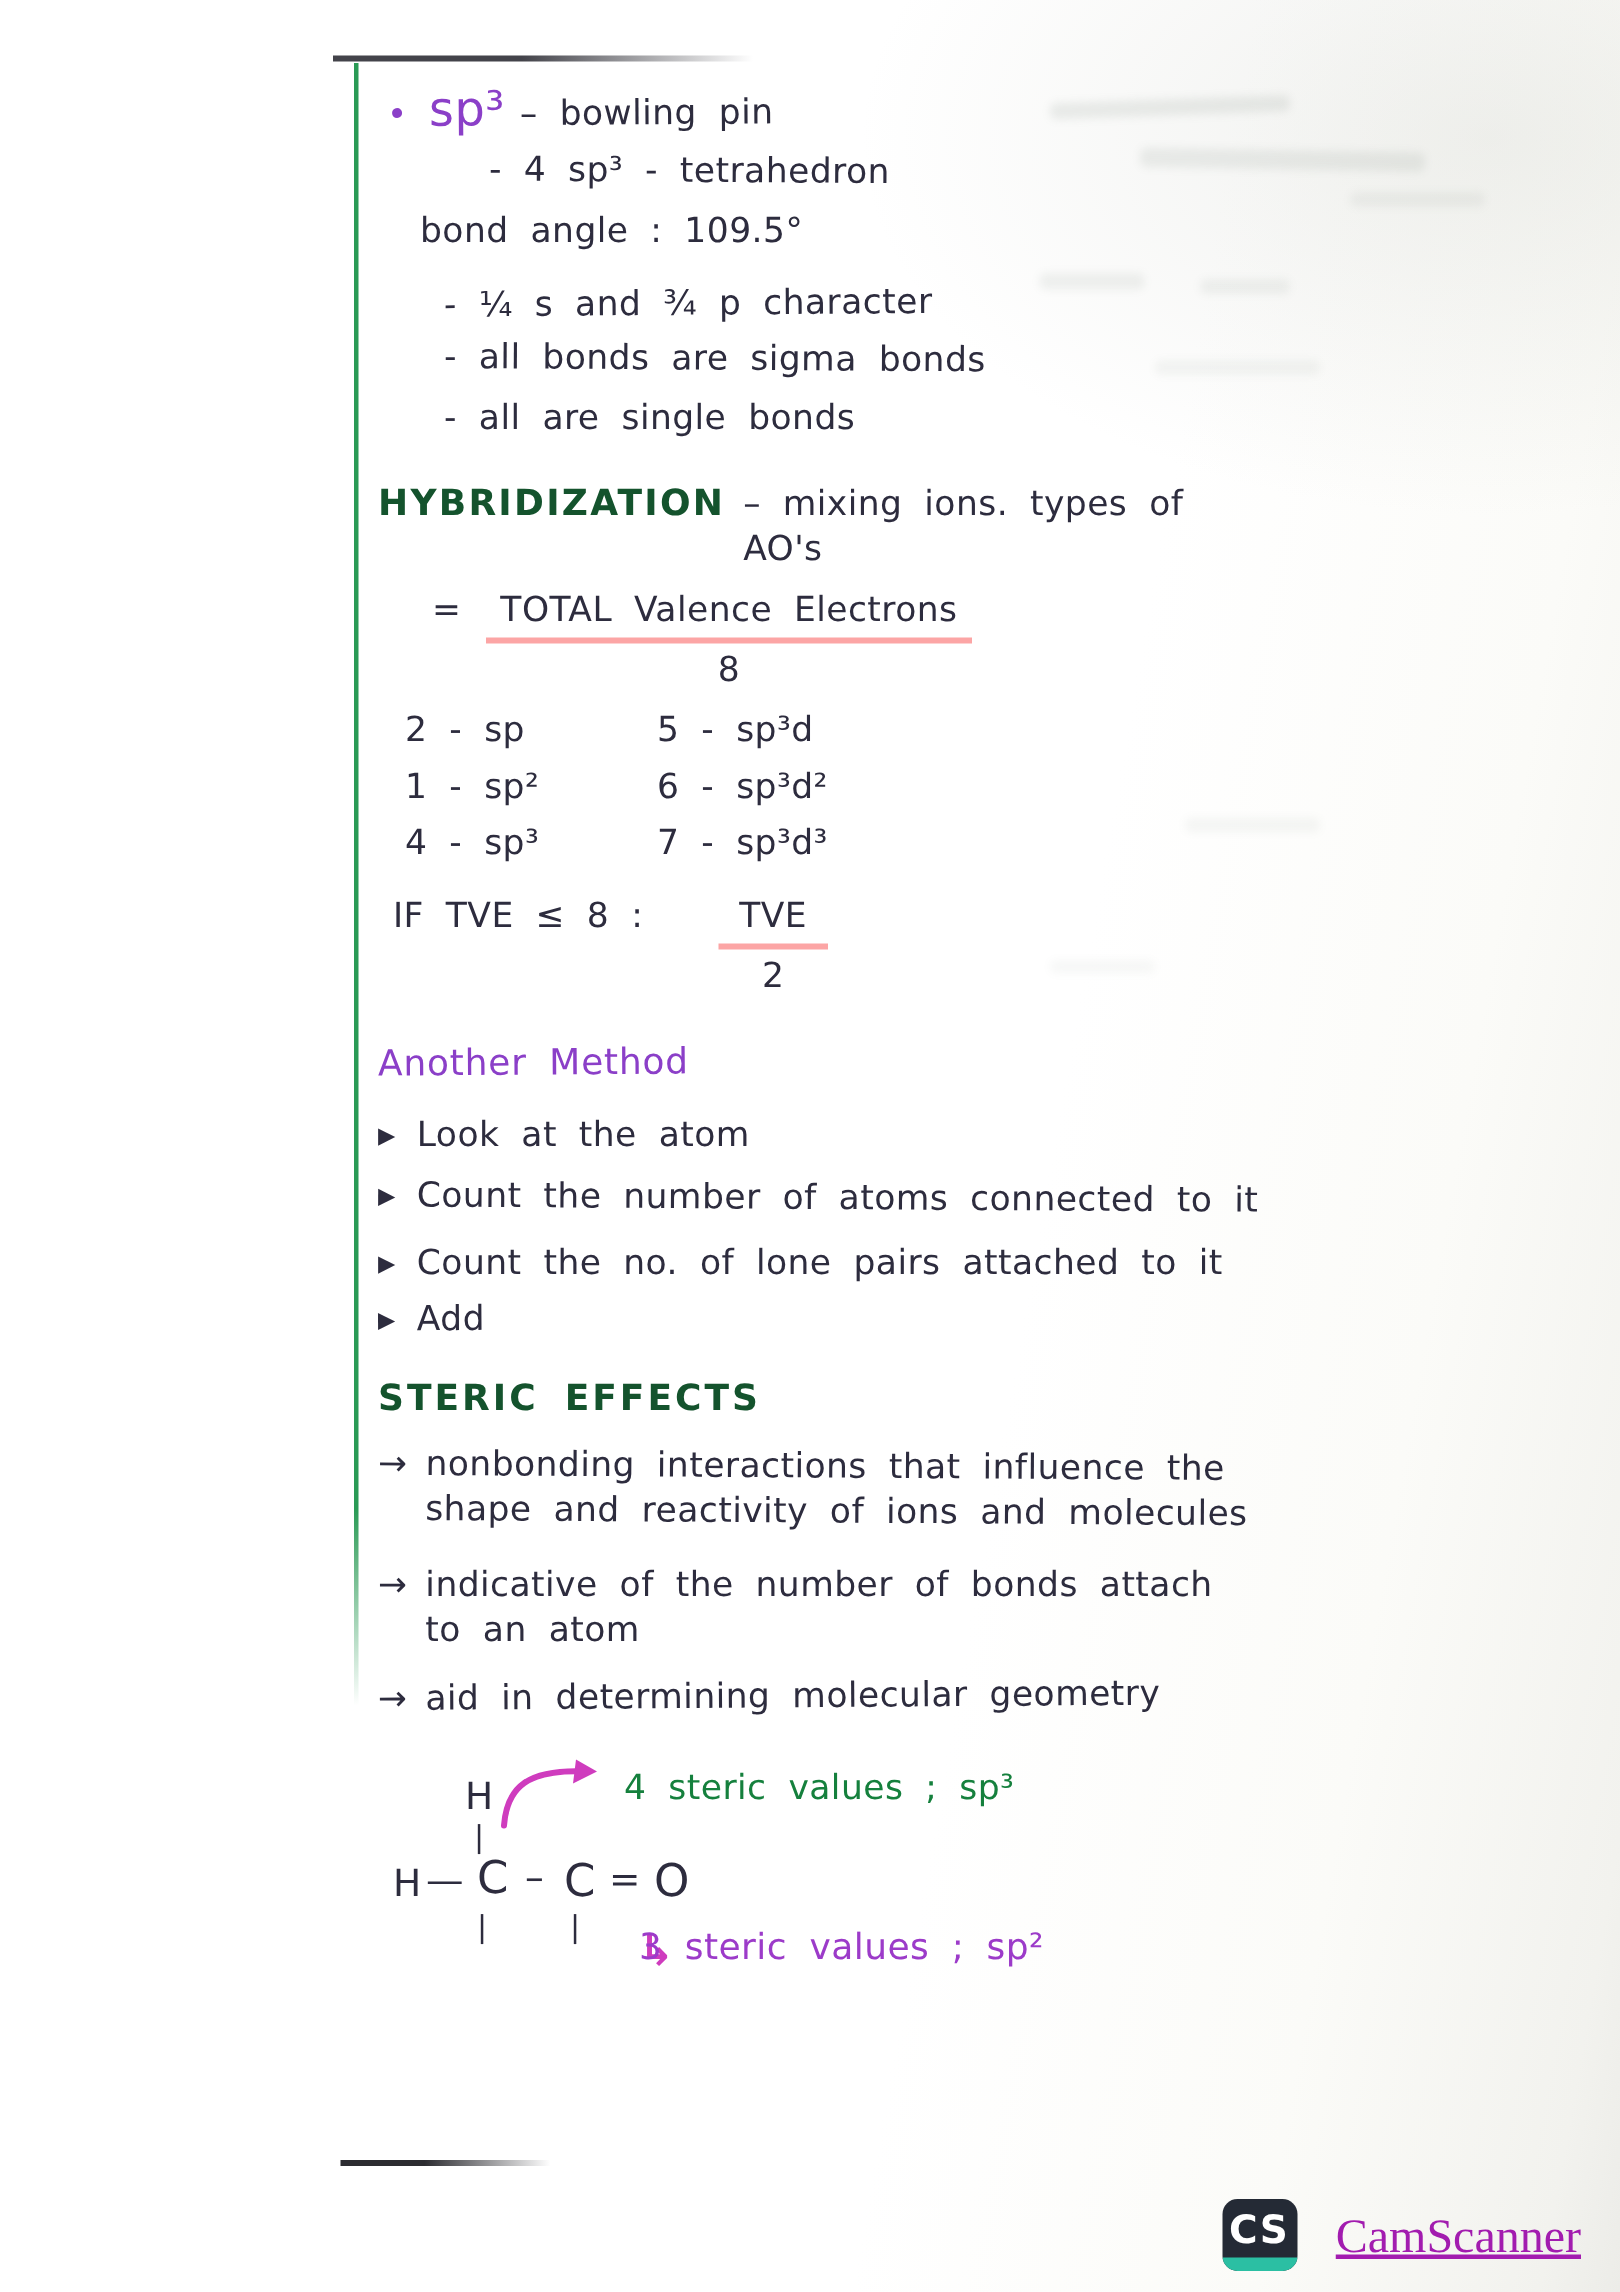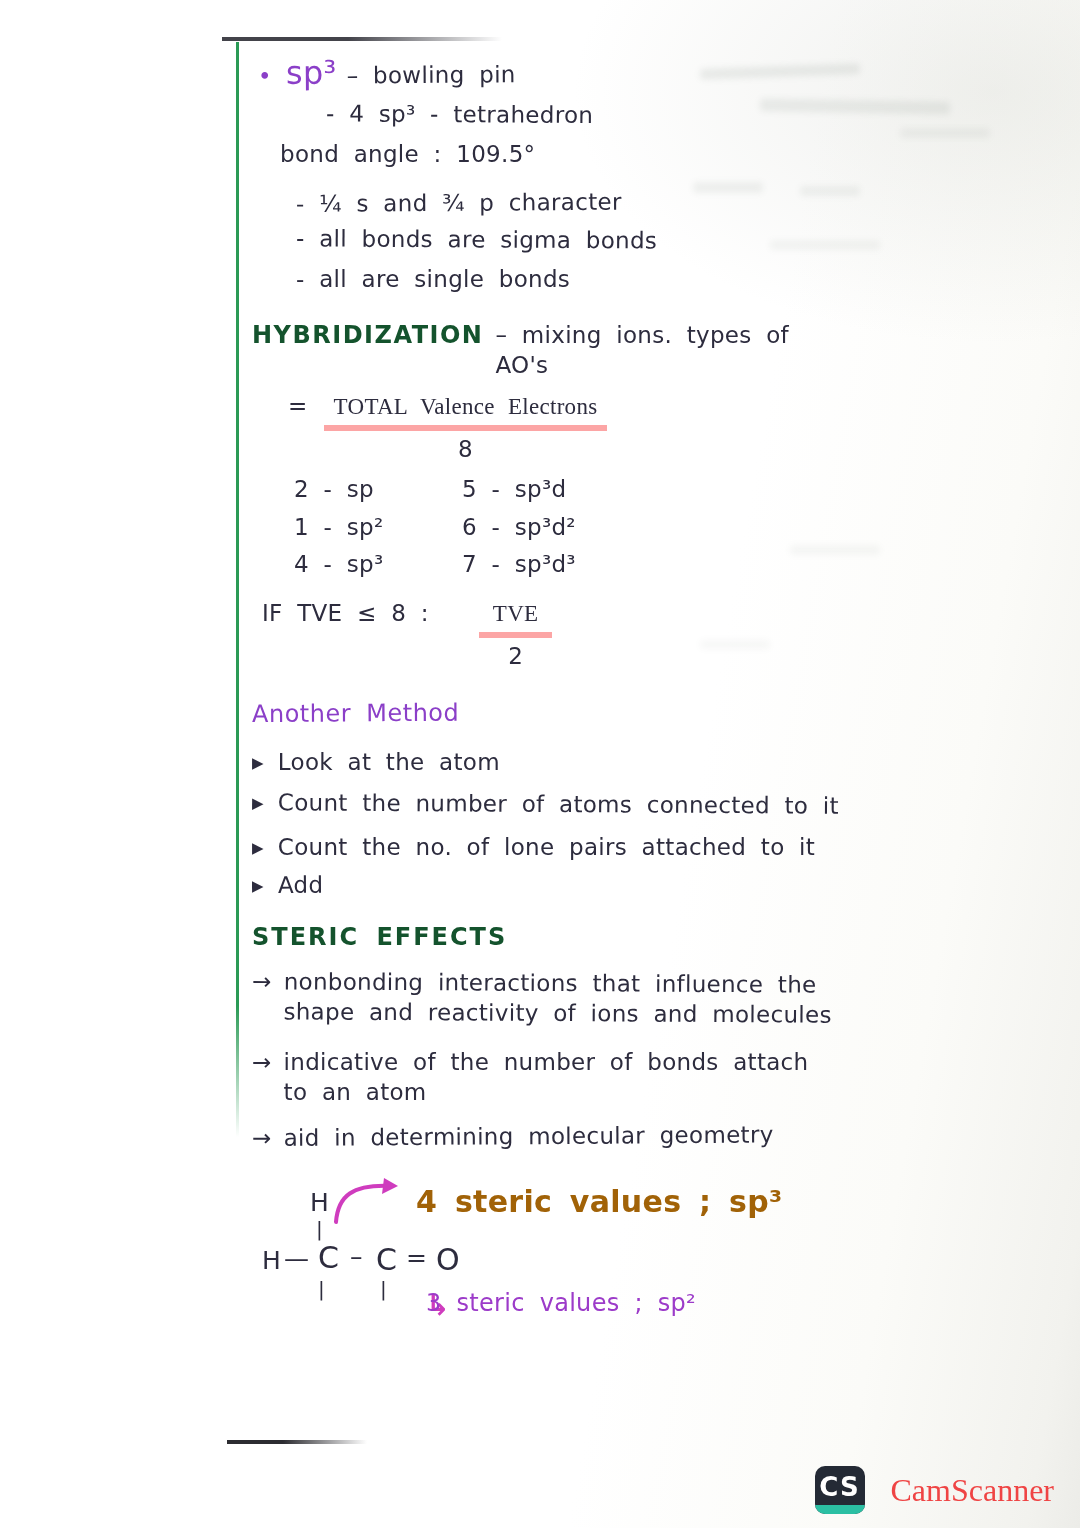--- a/index.html
+++ b/index.html
@@ -22,46 +22,46 @@
   .ghost{position:absolute;filter:blur(3px);background:#7e8a80;border-radius:4px;}
   
   .content{position:absolute;left:252px;top:50px;width:592px;}
   .row{display:flex;align-items:baseline;}
   .purple{color:#8b3fc8;}
   .green{color:#14532d;font-weight:bold;}
   .indent3{margin-left:44px;}
   .mt8{margin-top:8px;} .mt10{margin-top:10px;}
   .heading{font-size:24px;letter-spacing:1.5px;}
   .frac{display:inline-flex;flex-direction:column;align-items:center;}
-  .frac .num{border-bottom:6px solid #fca5a5;padding:0 10px 3px 10px;font-family:Liberation Serif, serif;}
+  .frac .num{border-bottom:4px solid #fca5a5;padding:0 10px 3px 10px;}
   .frac .den{padding-top:3px;}
   .maps{display:flex;margin-left:18px;margin-top:10px;}
   .maps .col{display:flex;flex-direction:column;gap:7px;}
-  .maps .col.left{width:168px;margin-left:24px;}
+  .maps .col.left{width:168px;}
   .step{display:flex;gap:14px;margin-top:12px;}
   .step .b{flex:0 0 auto;}
   .point{display:flex;gap:12px;margin-top:14px;}
   .point .b{flex:0 0 auto;}
   .tilt-a{transform:rotate(-.4deg);} .tilt-b{transform:rotate(.35deg);}
   
   .molecule{position:relative;margin:34px 0 0 6px;height:175px;font-size:25px;}
   .molecule span{position:absolute;}
   .atom-c{font-size:30px;}
   .bond-v{font-size:20px;}
-  .anno-top{left:158px;top:-4px;font-size:30px;white-space:nowrap;color:#a16207;font-weight:bold;}
+  .anno-top{left:158px;top:-4px;font-size:23px;white-space:nowrap;color:#15803d;}
   .anno-bot{left:168px;top:102px;font-size:24px;white-space:nowrap;color:#9c3bc9;}
   .anno-bot .pfx{color:#cf3cbe;font-size:28px;font-weight:bold;}
   .arrow-svg{position:absolute;left:72px;top:-12px;}
   
   .footer{position:absolute;top:1466px;right:26px;display:flex;align-items:center;gap:26px;}
   .cs-icon{position:relative;width:50px;height:48px;border-radius:10px;background:#242a35;overflow:hidden;}
   .cs-icon .cs-txt{position:absolute;left:0;right:0;top:2px;height:38px;line-height:38px;
     text-align:center;color:#fff;font-weight:bold;font-size:26px;letter-spacing:1px;}
   .cs-icon .cs-strip{position:absolute;left:0;right:0;bottom:0;height:9px;background:#2bbfa3;}
-  .brand-name{font-family:"Liberation Serif",serif;font-size:32px;color:#ef4444;}
+  .brand-name{font-family:"Liberation Serif",serif;font-size:32px;color:#a21caf;text-decoration:underline;}
 </style>
 </head>
 <body>
 
 <div class="top-edge"></div>
 <div class="margin-line"></div>
 <div class="bottom-edge"></div>
 <div class="ghost" style="left:700px;top:66px;width:160px;height:11px;opacity:.14;transform:rotate(-2deg);"></div>
 <div class="ghost" style="left:760px;top:100px;width:190px;height:13px;opacity:.13;transform:rotate(1deg);"></div>
 <div class="ghost" style="left:693px;top:182px;width:70px;height:11px;opacity:.11;"></div>

